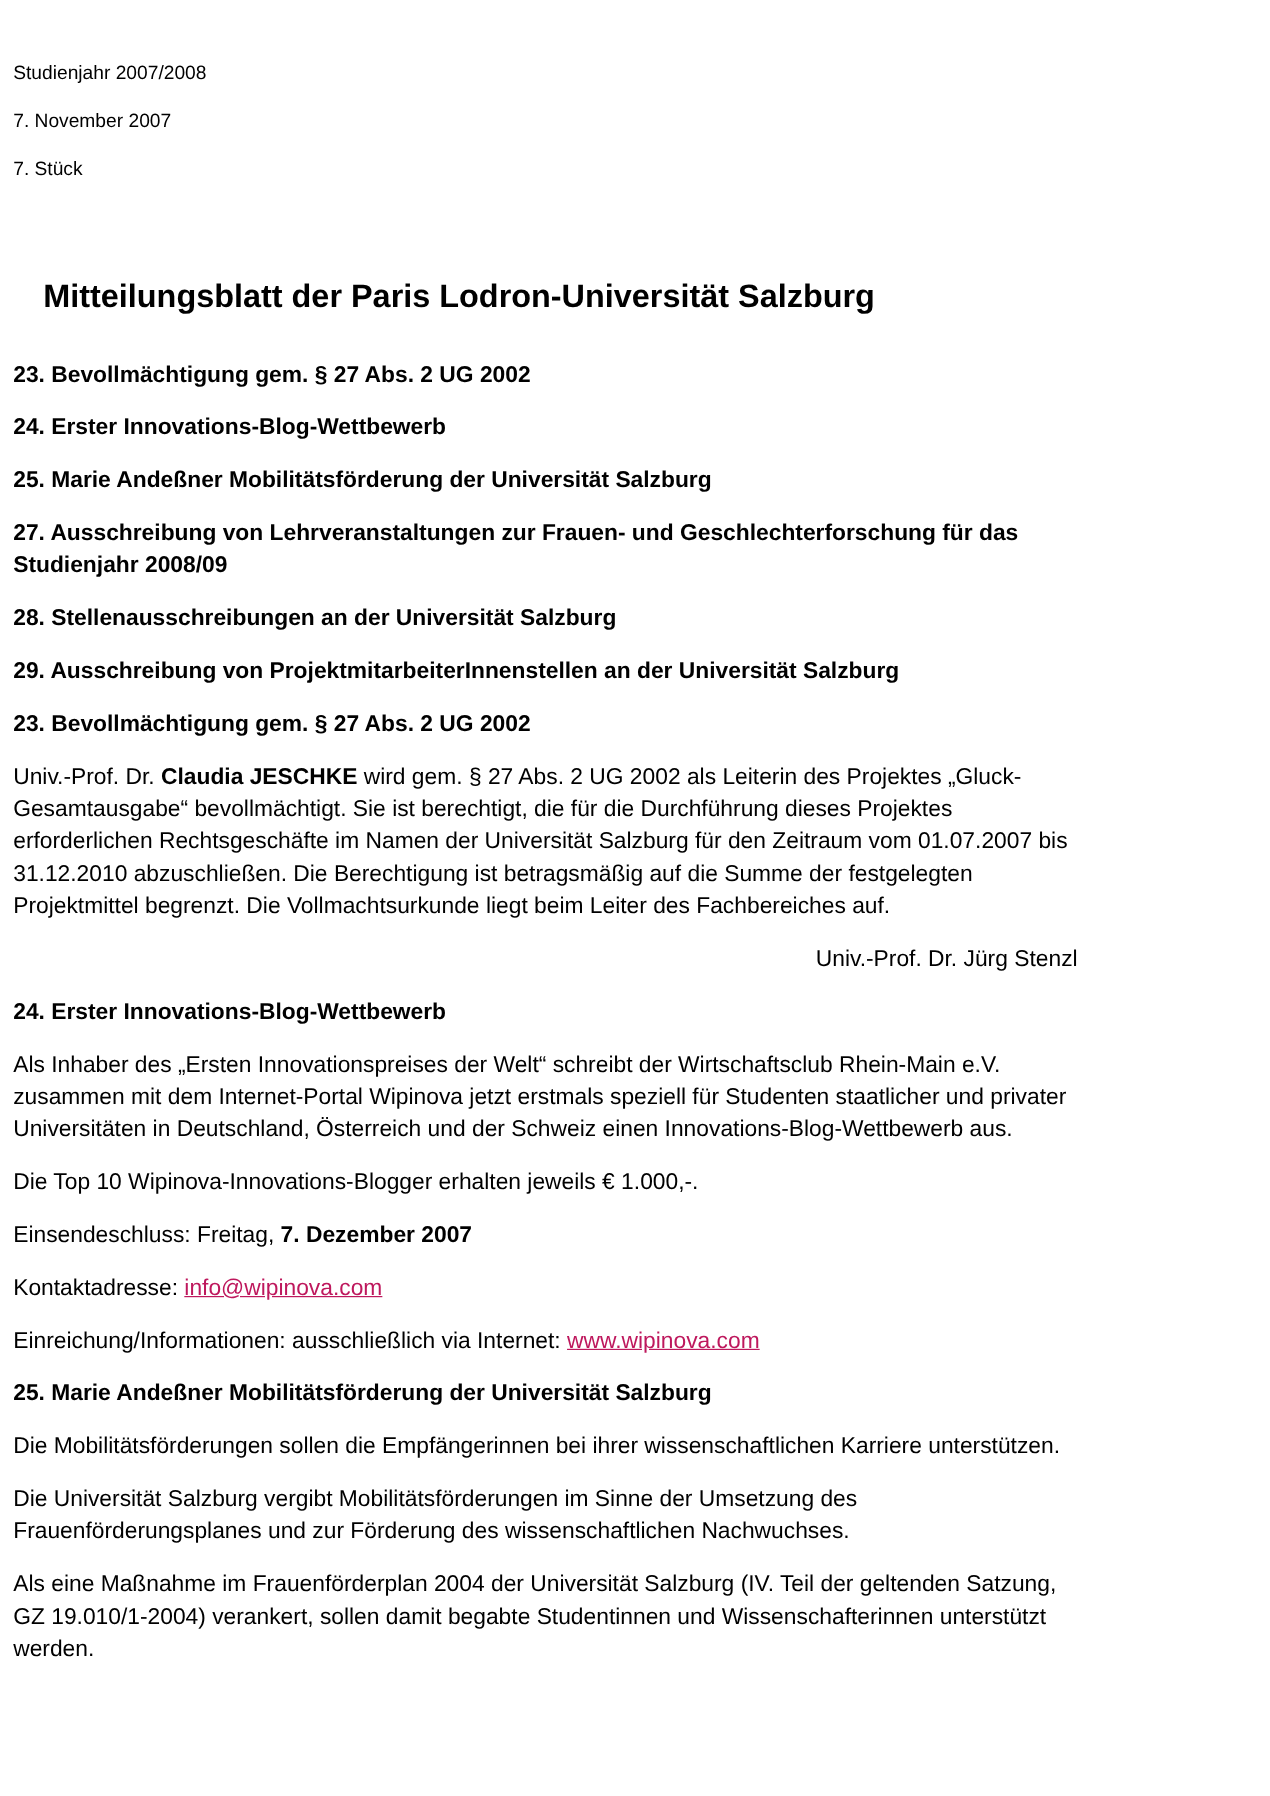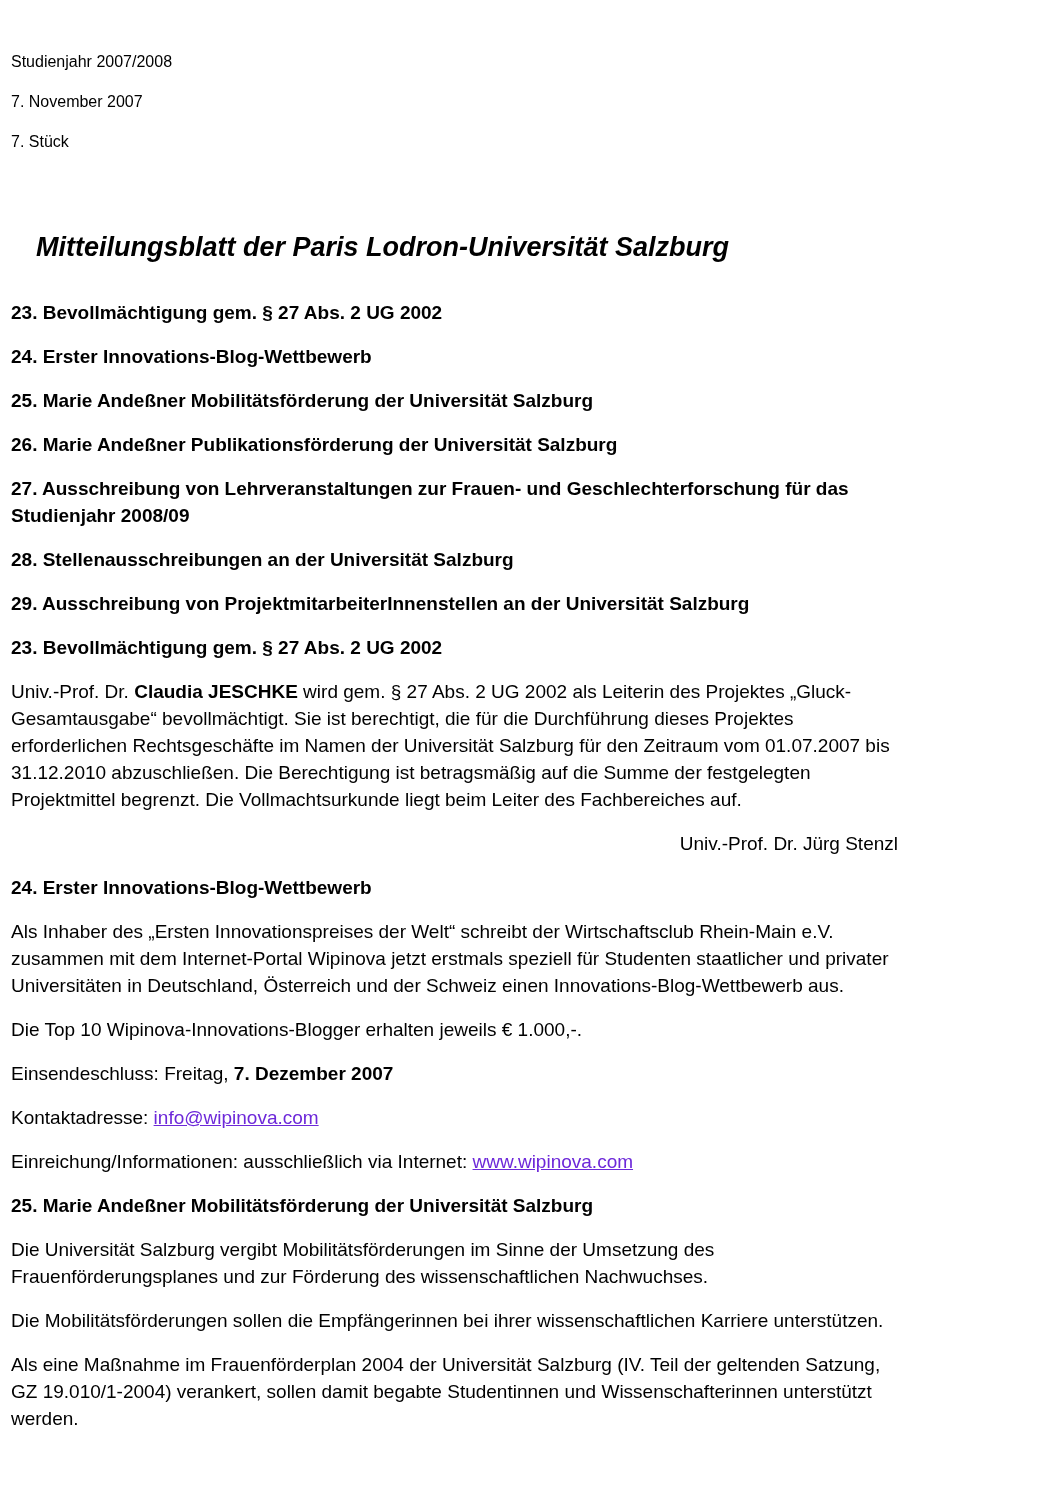--- a/index.html
+++ b/index.html
@@ -19,21 +19,20 @@
   .meta p {
     font-size: 16px;
     line-height: 23px;
     margin: 0 0 17px 0;
   }
   h1.doc-title {
     font-size: 27px;
     line-height: 32px;
     font-weight: bold;
     margin: 78px 0 36px 25px;
-    font-style: italic;
   }
   .toc p.toc-item {
     font-size: 19px;
     font-weight: bold;
     line-height: 27px;
     margin: 17px 0;
     padding-right: 10px;
   }
   .content p {
     font-size: 19px;
@@ -41,21 +40,21 @@
     margin: 17px 0;
     padding-right: 4px;
   }
   .content p.section-heading {
     font-weight: bold;
   }
   .center {
     text-align: right;
   }
   a.doc-link {
-    color: #6d28d9;
+    color: #be185d;
     text-decoration: underline;
     cursor: pointer;
   }
   b { font-weight: bold; }
 </style>
 </head>
 <body>
 
 <div class="page">
 
@@ -64,21 +63,20 @@
     <p>7. November 2007</p>
     <p>7. Stück</p>
   </div>
 
   <h1 class="doc-title">Mitteilungsblatt der Paris Lodron-Universität Salzburg</h1>
 
   <div class="toc">
     <p class="toc-item">23. Bevollmächtigung gem. § 27 Abs. 2 UG 2002</p>
     <p class="toc-item">24. Erster Innovations-Blog-Wettbewerb</p>
     <p class="toc-item">25. Marie Andeßner Mobilitätsförderung der Universität Salzburg</p>
-    <p class="toc-item">26. Marie Andeßner Publikationsförderung der Universität Salzburg</p>
     <p class="toc-item">27. Ausschreibung von Lehrveranstaltungen zur Frauen- und Geschlechterforschung für das Studienjahr 2008/09</p>
     <p class="toc-item">28. Stellenausschreibungen an der Universität Salzburg</p>
     <p class="toc-item">29. Ausschreibung von ProjektmitarbeiterInnenstellen an der Universität Salzburg</p>
   </div>
 
   <div class="content">
     <p class="section-heading">23. Bevollmächtigung gem. § 27 Abs. 2 UG 2002</p>
     <p><span>Univ.-Prof. Dr. </span><b>Claudia JESCHKE</b><span> wird gem. § 27 Abs. 2 UG 2002 als Leiterin des Projektes „Gluck-Gesamtausgabe“ bevollmächtigt. Sie ist berechtigt, die für die Durchführung dieses Projektes erforderlichen Rechtsgeschäfte im Namen der Universität Salzburg für den Zeitraum vom 01.07.2007 bis 31.12.2010 abzuschließen. Die Berechtigung ist betragsmäßig auf die Summe der festgelegten Projektmittel begrenzt. Die Vollmachtsurkunde liegt beim Leiter des Fachbereiches auf.</span></p>
     <p class="center">Univ.-Prof. Dr. Jürg Stenzl</p>
   </div>
@@ -87,18 +85,18 @@
     <p class="section-heading">24. Erster Innovations-Blog-Wettbewerb</p>
     <p>Als Inhaber des „Ersten Innovationspreises der Welt“ schreibt der Wirtschaftsclub Rhein-Main e.V. zusammen mit dem Internet-Portal Wipinova jetzt erstmals speziell für Studenten staatlicher und privater Universitäten in Deutschland, Österreich und der Schweiz einen Innovations-Blog-Wettbewerb aus.</p>
     <p>Die Top 10 Wipinova-Innovations-Blogger erhalten jeweils € 1.000,-.</p>
     <p><span>Einsendeschluss: Freitag, </span><b>7. Dezember 2007</b></p>
     <p><span>Kontaktadresse: </span><a class="doc-link" href="#">info@wipinova.com</a></p>
     <p><span>Einreichung/Informationen: ausschließlich via Internet: </span><a class="doc-link" href="#">www.wipinova.com</a></p>
   </div>
 
   <div class="content">
     <p class="section-heading">25. Marie Andeßner Mobilitätsförderung der Universität Salzburg</p>
+    <p>Die Mobilitätsförderungen sollen die Empfängerinnen bei ihrer wissenschaftlichen Karriere unterstützen.</p>
     <p>Die Universität Salzburg vergibt Mobilitätsförderungen im Sinne der Umsetzung des Frauenförderungsplanes und zur Förderung des wissenschaftlichen Nachwuchses.</p>
-    <p>Die Mobilitätsförderungen sollen die Empfängerinnen bei ihrer wissenschaftlichen Karriere unterstützen.</p>
     <p>Als eine Maßnahme im Frauenförderplan 2004 der Universität Salzburg (IV. Teil der geltenden Satzung, GZ 19.010/1-2004) verankert, sollen damit begabte Studentinnen und Wissenschafterinnen unterstützt werden.</p>
   </div>
 
 </div>
 
 </body></html>

